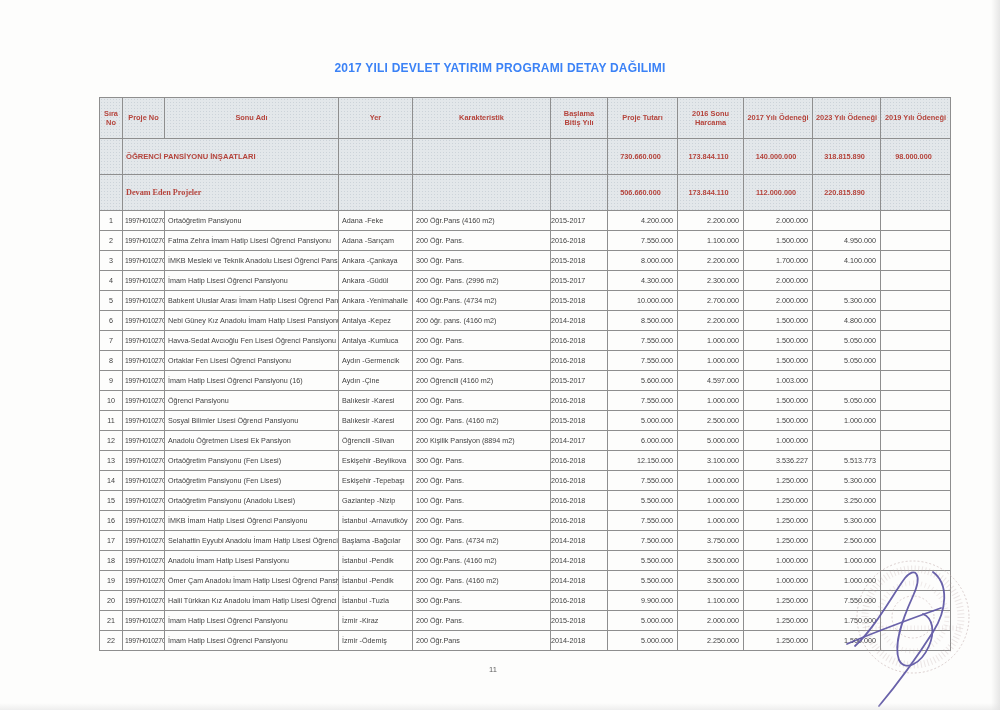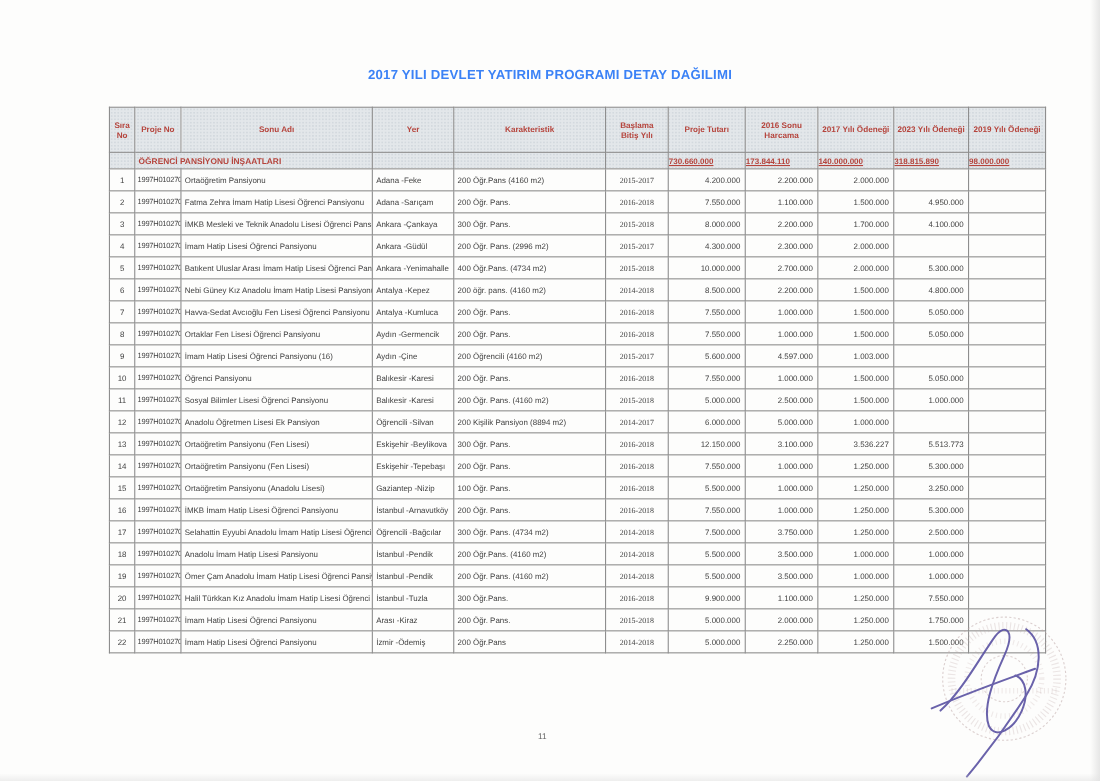--- a/index.html
+++ b/index.html
@@ -9,30 +9,30 @@
         font-size:12px;font-weight:bold;color:#3b82f6;letter-spacing:.2px;}
   table.program{position:absolute;left:55px;top:97px;width:851px;border-collapse:collapse;
         table-layout:fixed;border:1px solid #6f6f6f;margin-left:44px;}
   table.program td,table.program th{border:1px solid #8e8e8e;overflow:hidden;
         vertical-align:middle;padding:0;}
   tr.hdr th{height:40px;font-size:7.4px;font-weight:bold;color:#b5443c;
         text-align:center;white-space:pre-line;line-height:1.25;}
   .shaded{background-color:#e3e7ea;
         background-image:radial-gradient(#ccd3d9 .5px, rgba(0,0,0,0) .6px);
         background-size:3px 3px;}
-  tr.sec{height:15px;}
+  tr.sec{height:36px;}
   tr.sec td.label{font-size:7.6px;font-weight:bold;color:#b5443c;padding-left:3px;white-space:nowrap;}
   tr.sec td.label.serif{font-family:"Liberation Serif",serif;font-size:8.2px;}
-  tr.sec td.rnum{font-size:7.3px;font-weight:bold;color:#b5443c;text-align:left;padding-right:4px;text-decoration:underline;}
+  tr.sec td.rnum{font-size:7.3px;font-weight:bold;color:#b5443c;text-align:center;padding-right:4px;}
   tr.data{height:20px;}
   tr.data td{font-size:7.2px;color:#3f3f3f;}
   td.c0{text-align:center;color:#333;}
   td.c1{font-size:6.8px !important;letter-spacing:-.2px;padding-left:2px !important;white-space:nowrap;}
   td.cl{padding-left:3px !important;white-space:nowrap;}
-  td.cc{text-align:center;font-family:Liberation Serif, serif;}
+  td.cc{text-align:left;}
   td.cn{text-align:right;padding-right:4px !important;}
   .page-number{position:absolute;left:478px;top:665px;width:30px;text-align:center;
         font-size:7.5px;color:#5f5f5f;}
   .stamp-wrap{position:absolute;left:835px;top:548px;width:165px;height:162px;}
   .edge-right{position:absolute;left:991px;top:0;width:9px;height:710px;
         background:linear-gradient(to right,rgba(0,0,0,0),#dadada);opacity:.65;}
   .edge-bottom{position:absolute;left:0;top:703px;width:1000px;height:7px;
         background:linear-gradient(to bottom,rgba(0,0,0,0),#e2e2e2);opacity:.55;}
 </style>
 </head>
@@ -80,20 +80,32 @@
           <td class="label" colspan="2">ÖĞRENCİ PANSİYONU İNŞAATLARI</td>
           <td></td>
           <td></td>
           <td></td>
           <td class="rnum">730.660.000</td>
           <td class="rnum">173.844.110</td>
           <td class="rnum">140.000.000</td>
           <td class="rnum">318.815.890</td>
           <td class="rnum">98.000.000</td>
         </tr>
+        <tr class="sec shaded">
+          <td class="c0"></td>
+          <td class="label serif" colspan="2">Devam Eden Projeler</td>
+          <td></td>
+          <td></td>
+          <td></td>
+          <td class="rnum">506.660.000</td>
+          <td class="rnum">173.844.110</td>
+          <td class="rnum">112.000.000</td>
+          <td class="rnum">220.815.890</td>
+          <td class="rnum"></td>
+        </tr>
         <tr class="data">
           <td class="c0">1</td>
           <td class="c1">1997H010270</td>
           <td class="cl">Ortaöğretim Pansiyonu</td>
           <td class="cl">Adana -Feke</td>
           <td class="cl">200 Öğr.Pans (4160 m2)</td>
           <td class="cc">2015-2017</td>
           <td class="cn">4.200.000</td>
           <td class="cn">2.200.000</td>
           <td class="cn">2.000.000</td>
@@ -292,21 +304,21 @@
           <td class="cn">7.550.000</td>
           <td class="cn">1.000.000</td>
           <td class="cn">1.250.000</td>
           <td class="cn">5.300.000</td>
           <td class="cn"></td>
         </tr>
         <tr class="data">
           <td class="c0">17</td>
           <td class="c1">1997H010270</td>
           <td class="cl">Selahattin Eyyubi Anadolu İmam Hatip Lisesi Öğrenci Pans</td>
-          <td class="cl">Öğrencili -Bağcılar</td>
+          <td class="cl">Başlama -Bağcılar</td>
           <td class="cl">300 Öğr. Pans. (4734 m2)</td>
           <td class="cc">2014-2018</td>
           <td class="cn">7.500.000</td>
           <td class="cn">3.750.000</td>
           <td class="cn">1.250.000</td>
           <td class="cn">2.500.000</td>
           <td class="cn"></td>
         </tr>
         <tr class="data">
           <td class="c0">18</td>
@@ -344,21 +356,21 @@
           <td class="cn">9.900.000</td>
           <td class="cn">1.100.000</td>
           <td class="cn">1.250.000</td>
           <td class="cn">7.550.000</td>
           <td class="cn"></td>
         </tr>
         <tr class="data">
           <td class="c0">21</td>
           <td class="c1">1997H010270</td>
           <td class="cl">İmam Hatip Lisesi Öğrenci Pansiyonu</td>
-          <td class="cl">Arası -Kiraz</td>
+          <td class="cl">İzmir -Kiraz</td>
           <td class="cl">200 Öğr. Pans.</td>
           <td class="cc">2015-2018</td>
           <td class="cn">5.000.000</td>
           <td class="cn">2.000.000</td>
           <td class="cn">1.250.000</td>
           <td class="cn">1.750.000</td>
           <td class="cn"></td>
         </tr>
         <tr class="data">
           <td class="c0">22</td>

